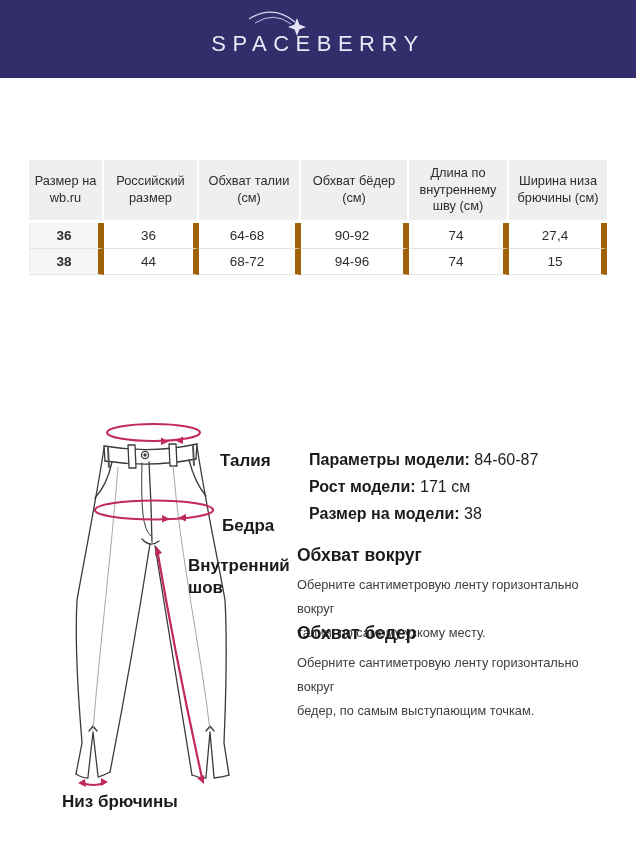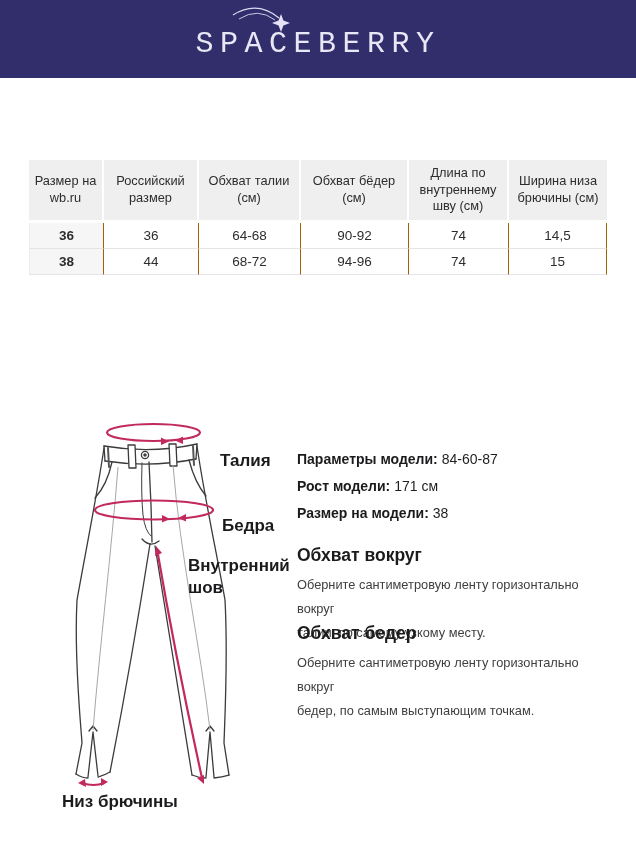--- a/index.html
+++ b/index.html
@@ -4,47 +4,47 @@
 <style>
   * { margin:0; padding:0; box-sizing:border-box; }
   html,body { background:#ffffff; }
   body { font-family:"Liberation Sans", sans-serif; color:#2d2d2f; }
   .page { position:relative; width:636px; height:848px; background:#ffffff; overflow:hidden; margin:0 auto; }
 
   
   .band { position:absolute; left:0; top:0; width:636px; height:78px; background:#312e6b;
           display:flex; align-items:center; justify-content:center; }
   .logo { position:relative; padding-top:10px; }
-  .logo-text { font-family:Liberation Mono, monospace; font-size:30px; letter-spacing:6.5px;
+  .logo-text { font-family:Liberation Sans, sans-serif; font-size:22px; letter-spacing:6.5px;
                color:#e9e6f5; font-weight:400; }
   .comet { position:absolute; left:36px; top:-14px; width:64px; height:30px; }
 
   
   .size-table { position:absolute; left:29px; top:160px; border-collapse:separate; border-spacing:0;
                 table-layout:fixed; width:578px;border-radius:16px; }
   .size-table th { background:#efeff0; font-weight:400; font-size:12.8px; line-height:1.3;
                    text-align:center; vertical-align:middle; height:54px; padding:5px 4px;
                    border-right:2px solid #ffffff; border-bottom:3px solid #ffffff; color:#2d2d2f; }
   .size-table th:last-child { border-right:none; }
   .size-table td { background:#ffffff; font-size:13.5px; text-align:center; vertical-align:middle;
-                   height:26px; border-right:1px solid #a16207; border-bottom:1px solid #e4e4e6; }
+                   height:26px; border-right:6px solid #a16207; border-bottom:1px solid #e4e4e6; }
   .size-table td:first-child { background:#f6f6f7; font-weight:bold; border-left:1px solid #ededef; }
   .size-table tr.data-row:first-child td { border-top:1px solid #e4e4e6; }
 
   
   .diagram { position:absolute; left:38px; top:415px; width:300px; height:405px; }
   .pants-svg { position:absolute; left:0; top:0; }
   .diag-label { position:absolute; font-size:17px; font-weight:bold; color:#1b1b1d; line-height:1.3; }
   .lbl-waist { left:182px; top:10px;margin-top:25px; }
   .lbl-hips  { left:184px; top:100px; }
   .lbl-inseam { left:150px; top:140px; width:104px; }
   .lbl-hem   { left:24px; top:376px; white-space:nowrap; }
 
   
-  .model-params { position:absolute; left:297px; top:446px; font-size:14px; line-height:27px; color:#1f1f21; }
+  .model-params { position:absolute; left:309px; top:446px; font-size:16px; line-height:27px; color:#1f1f21; }
   .model-params .lbl { font-weight:bold; color:#1b1b1d; }
   .guide { position:absolute; left:297px; width:312px; }
   .g1 { top:545px; } .g2 { top:623px; } .g3 { top:695px; }
   .guide-title { font-size:17.5px; font-weight:bold; color:#1b1b1d; margin-bottom:7px; }
   .guide-text { font-size:12.8px; line-height:24px; color:#404040; white-space:pre-line; }
 </style>
 </head>
 <body>
 
 <div class="page">
@@ -77,21 +77,21 @@
       <th>Обхват бёдер (см)</th>
       <th>Длина по внутреннему шву (см)</th>
       <th>Ширина низа брючины (см)</th>
     </tr>
     <tr class="data-row">
       <td>36</td>
       <td>36</td>
       <td>64-68</td>
       <td>90-92</td>
       <td>74</td>
-      <td>14,5</td>
+      <td>27,4</td>
     </tr>
     <tr class="data-row">
       <td>38</td>
       <td>44</td>
       <td>68-72</td>
       <td>94-96</td>
       <td>74</td>
       <td>15</td>
     </tr>
   </tbody>

